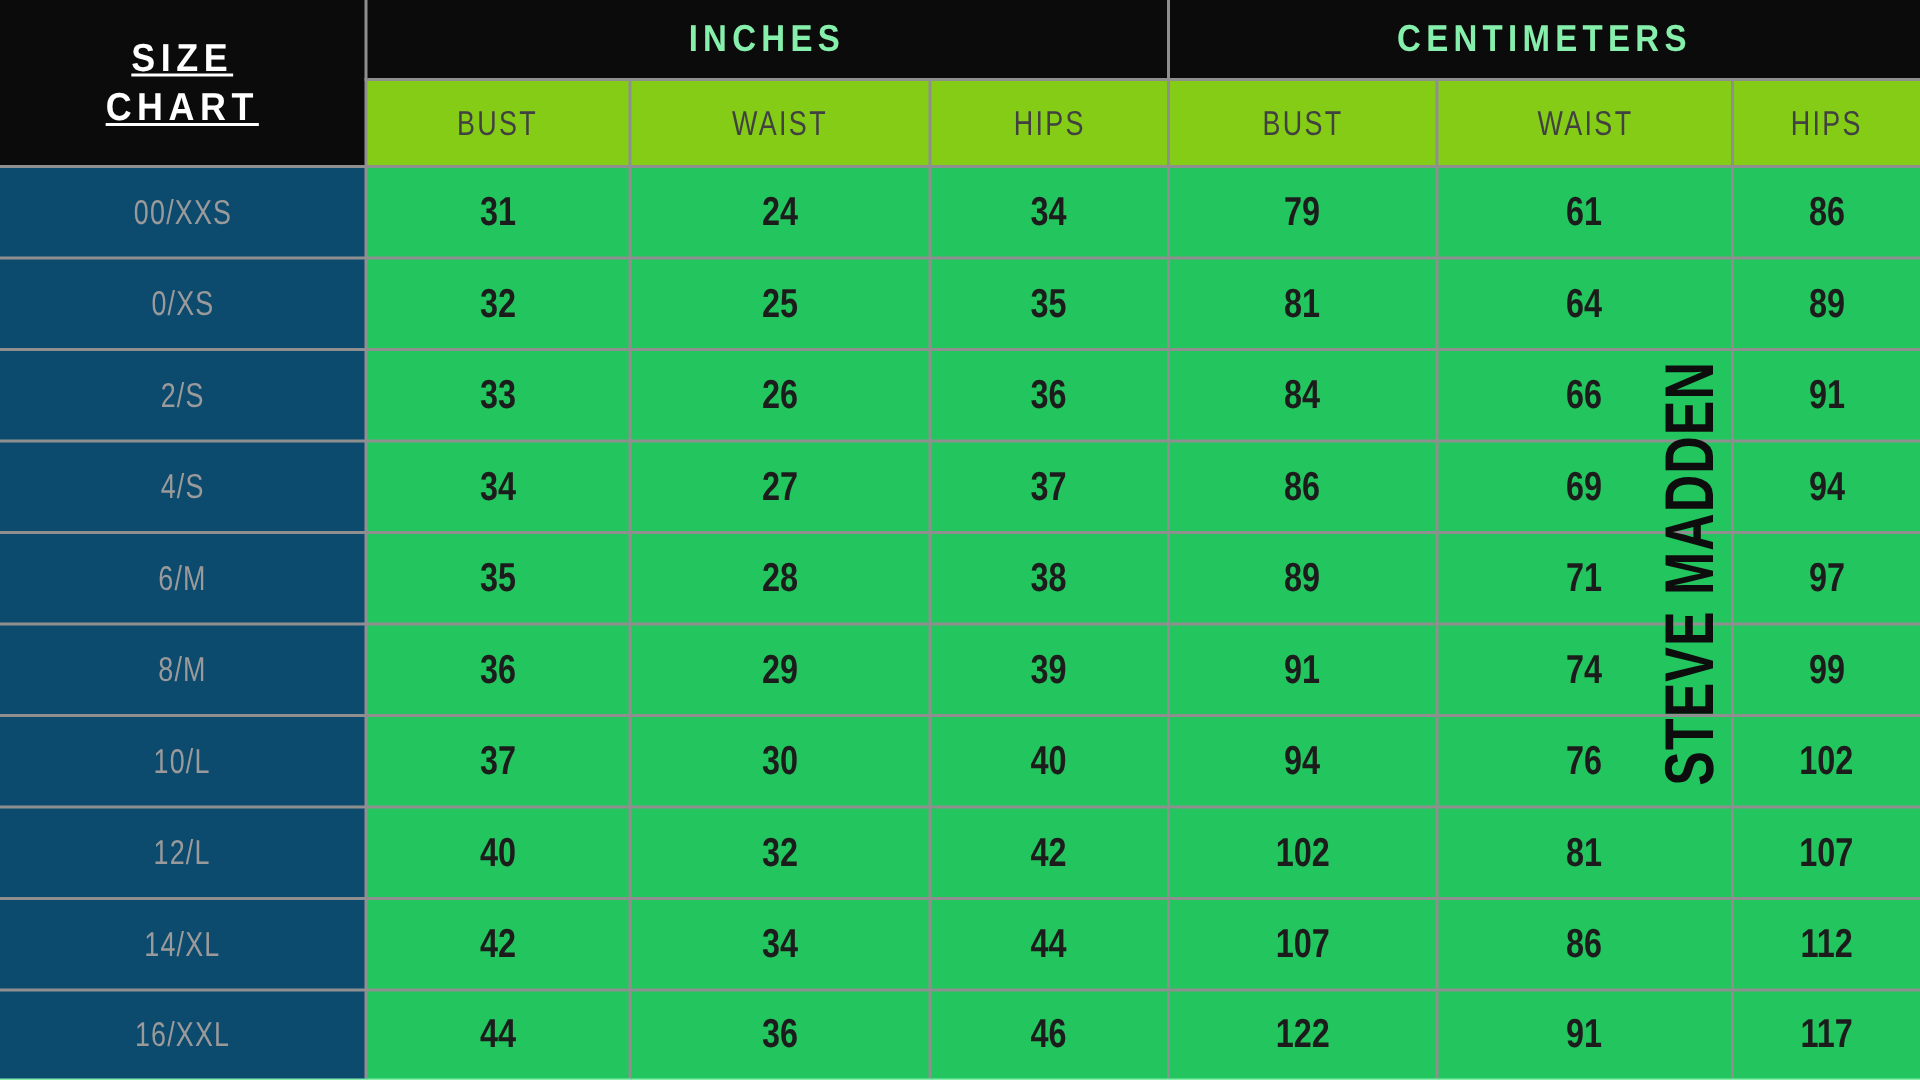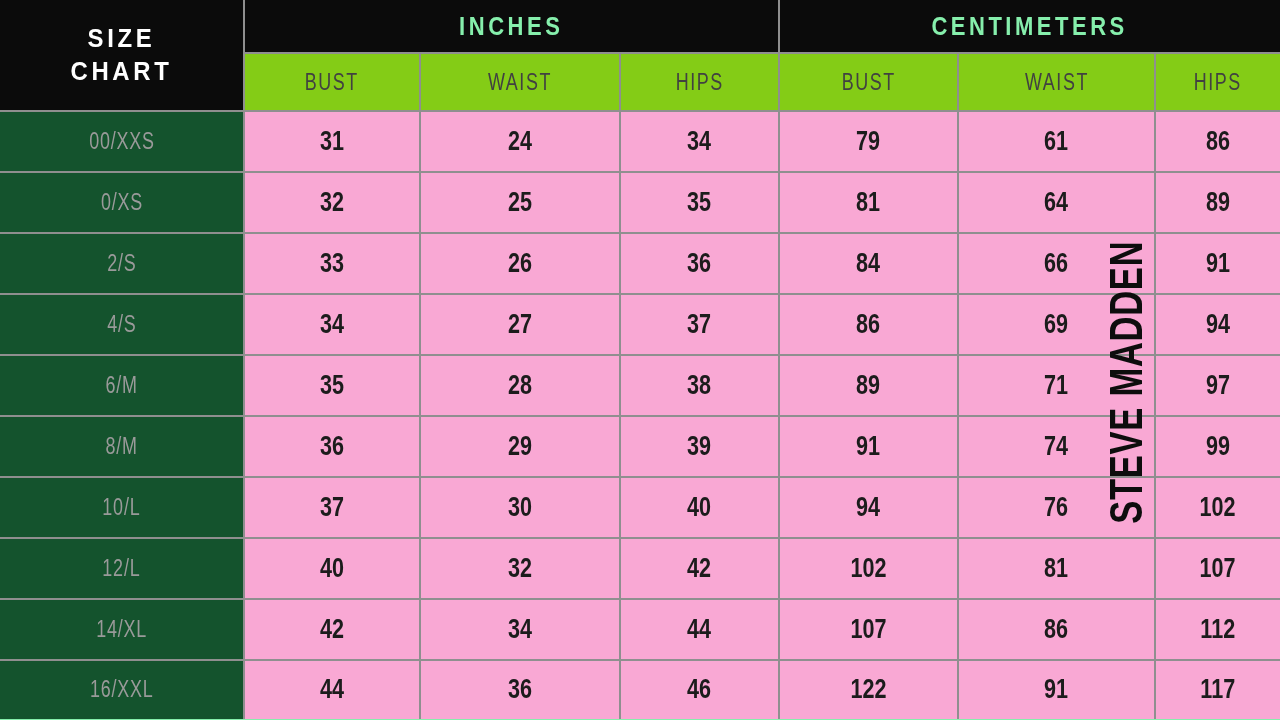--- a/index.html
+++ b/index.html
@@ -12,35 +12,35 @@
   .size-table th, .size-table td { border: 2px solid #8f8f8f; padding: 0;
                                    text-align: center; vertical-align: middle; }
   
   .size-table tr > *:first-child { border-left: none; }
   .size-table tr > *:last-child  { border-right: none; }
   .size-table thead tr:first-child > * { border-top: none; }
   .size-table tbody tr:last-child > * { border-bottom: 5px solid #86efac; }
 
   .cond { display: inline-block; transform: scaleX(0.78); transform-origin: center; white-space: nowrap; }
 
-  th.corner { background: #0b0b0b; color: #ffffff; }
+  th.corner { background: #0b0b0b; color: #ffffff; text-decoration: underline; }
   .corner-line { font-weight: bold; font-size: 26px; letter-spacing: 4px;
                  line-height: 33px; transform: scaleX(0.92); transform-origin: center; }
 
   th.unit { background: #0b0b0b; color: #86efac; height: 52px; }
   th.unit .cond { font-weight: bold; font-size: 25px; letter-spacing: 4px; transform: scaleX(0.88); }
 
   tr.measures th { background: #84cc16; color: #414141; height: 56px;
                    font-weight: normal; }
   tr.measures .cond { font-size: 23px; letter-spacing: 2px; }
 
   tbody tr { height: 61px; }
-  tbody th.size { background: #14532d; color: #9a9a9a; font-weight: normal; margin-left: 12px; }
+  tbody th.size { background: #0c4a6e; color: #9a9a9a; font-weight: normal; margin-left: 12px; }
   tbody th.size .cond { font-size: 23px; letter-spacing: 1px; }
-  tbody td.val { background: #f9a8d4; color: #1c1c1c; }
+  tbody td.val { background: #22c55e; color: #1c1c1c; }
   tbody td.val .cond { font-weight: bold; font-size: 27px; transform: scaleX(0.8); }
 
   .watermark { position: absolute; left: 1001px; top: 358px; width: 250px; height: 48px;
                transform: rotate(-90deg); transform-origin: center;
                display: flex; align-items: center; justify-content: center;
                color: #0d0d0d; pointer-events: none; }
   .watermark .cond { font-weight: bold; font-size: 46px; letter-spacing: 1px; transform: scaleX(0.75); }
 </style>
 </head>
 <body>

